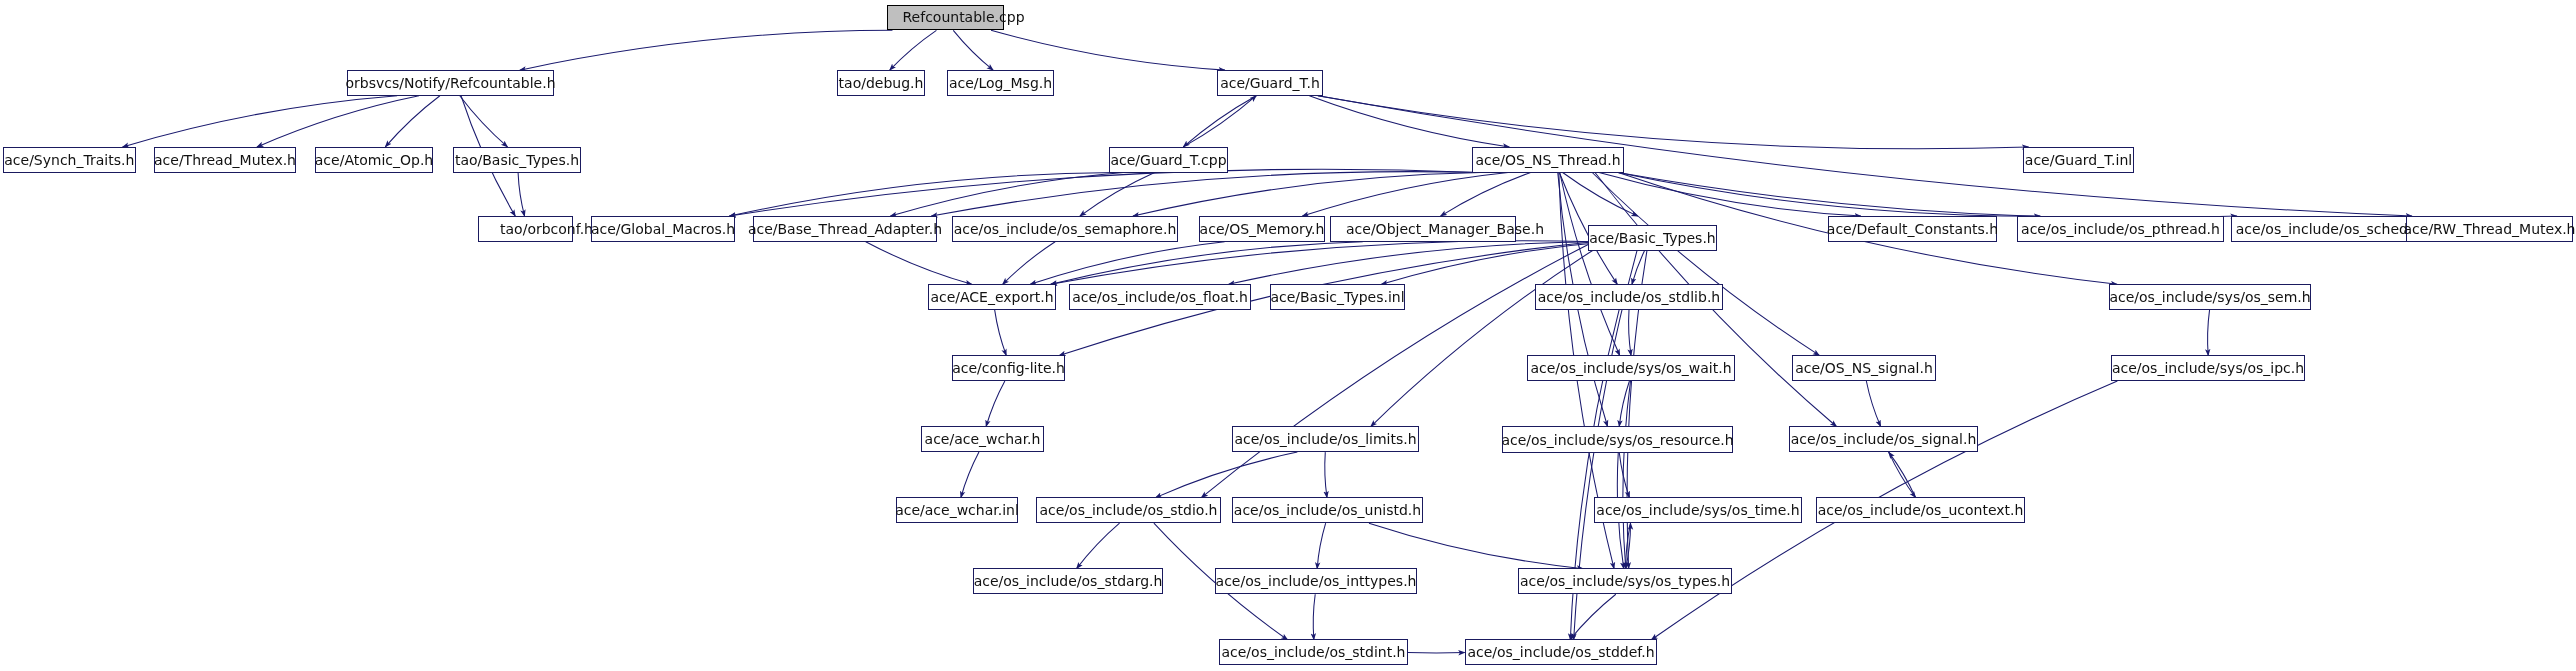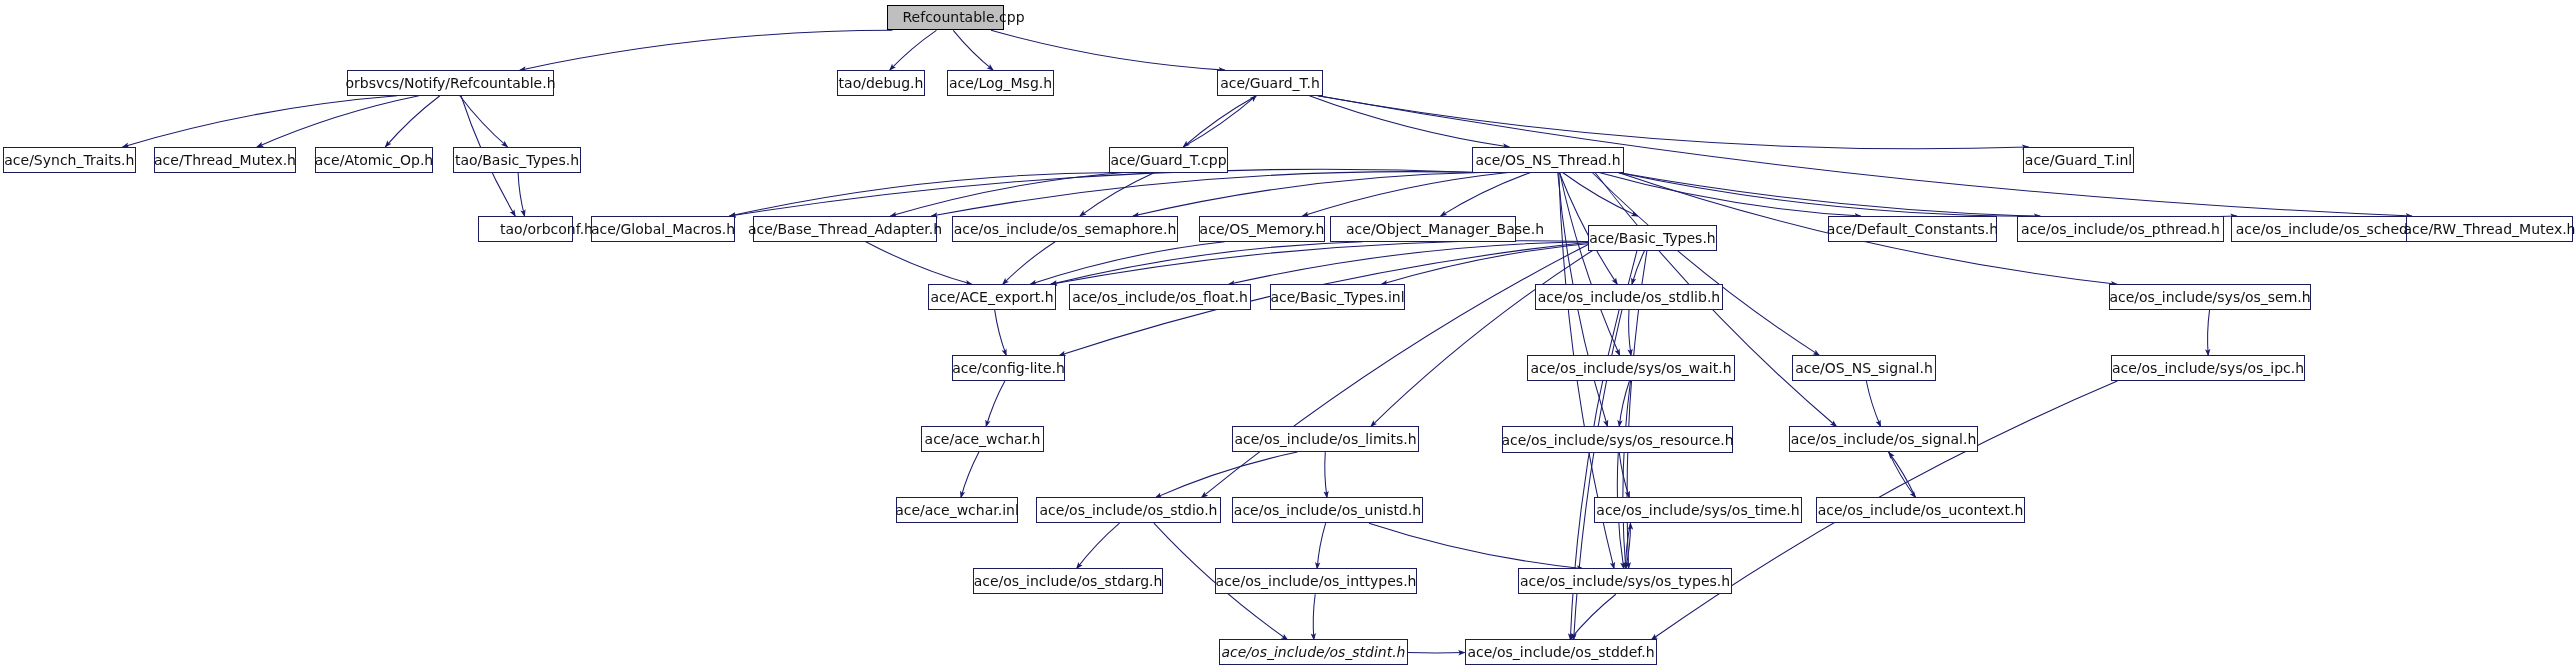--- a/index.html
+++ b/index.html
@@ -165,17 +165,17 @@
       <div class="node" style="left: 1502px; top: 426px; width: 231px; height: 27px;">ace/os_include/sys/os_resource.h</div>
       <div class="node" style="left: 1789px; top: 426px; width: 189px; height: 25.6px;">ace/os_include/os_signal.h</div>
       <div class="node" style="left: 896px; top: 497px; width: 122px; height: 25.6px;">ace/ace_wchar.inl</div>
       <div class="node" style="left: 1036px; top: 497px; width: 185px; height: 25.6px;">ace/os_include/os_stdio.h</div>
       <div class="node" style="left: 1232px; top: 497px; width: 191px; height: 25.6px;">ace/os_include/os_unistd.h</div>
       <div class="node" style="left: 1562px; top: 497px; width: 208px; height: 25.6px; margin-left: 32px;">ace/os_include/sys/os_time.h</div>
       <div class="node" style="left: 1816px; top: 497px; width: 209px; height: 25.6px;">ace/os_include/os_ucontext.h</div>
       <div class="node" style="left: 973px; top: 568px; width: 190px; height: 25.6px;">ace/os_include/os_stdarg.h</div>
       <div class="node" style="left: 1215px; top: 568px; width: 202px; height: 25.6px;">ace/os_include/os_inttypes.h</div>
       <div class="node" style="left: 1518px; top: 568px; width: 214px; height: 25.6px;">ace/os_include/sys/os_types.h</div>
-      <div class="node" style="left: 1219px; top: 639px; width: 189px; height: 25.6px; font-style: italic;">ace/os_include/os_stdint.h</div>
+      <div class="node" style="left: 1219px; top: 639px; width: 189px; height: 25.6px;">ace/os_include/os_stdint.h</div>
       <div class="node" style="left: 1465px; top: 639px; width: 192px; height: 25.6px;">ace/os_include/os_stddef.h</div>
     </div>
 </div>
 
 
 </body></html>

